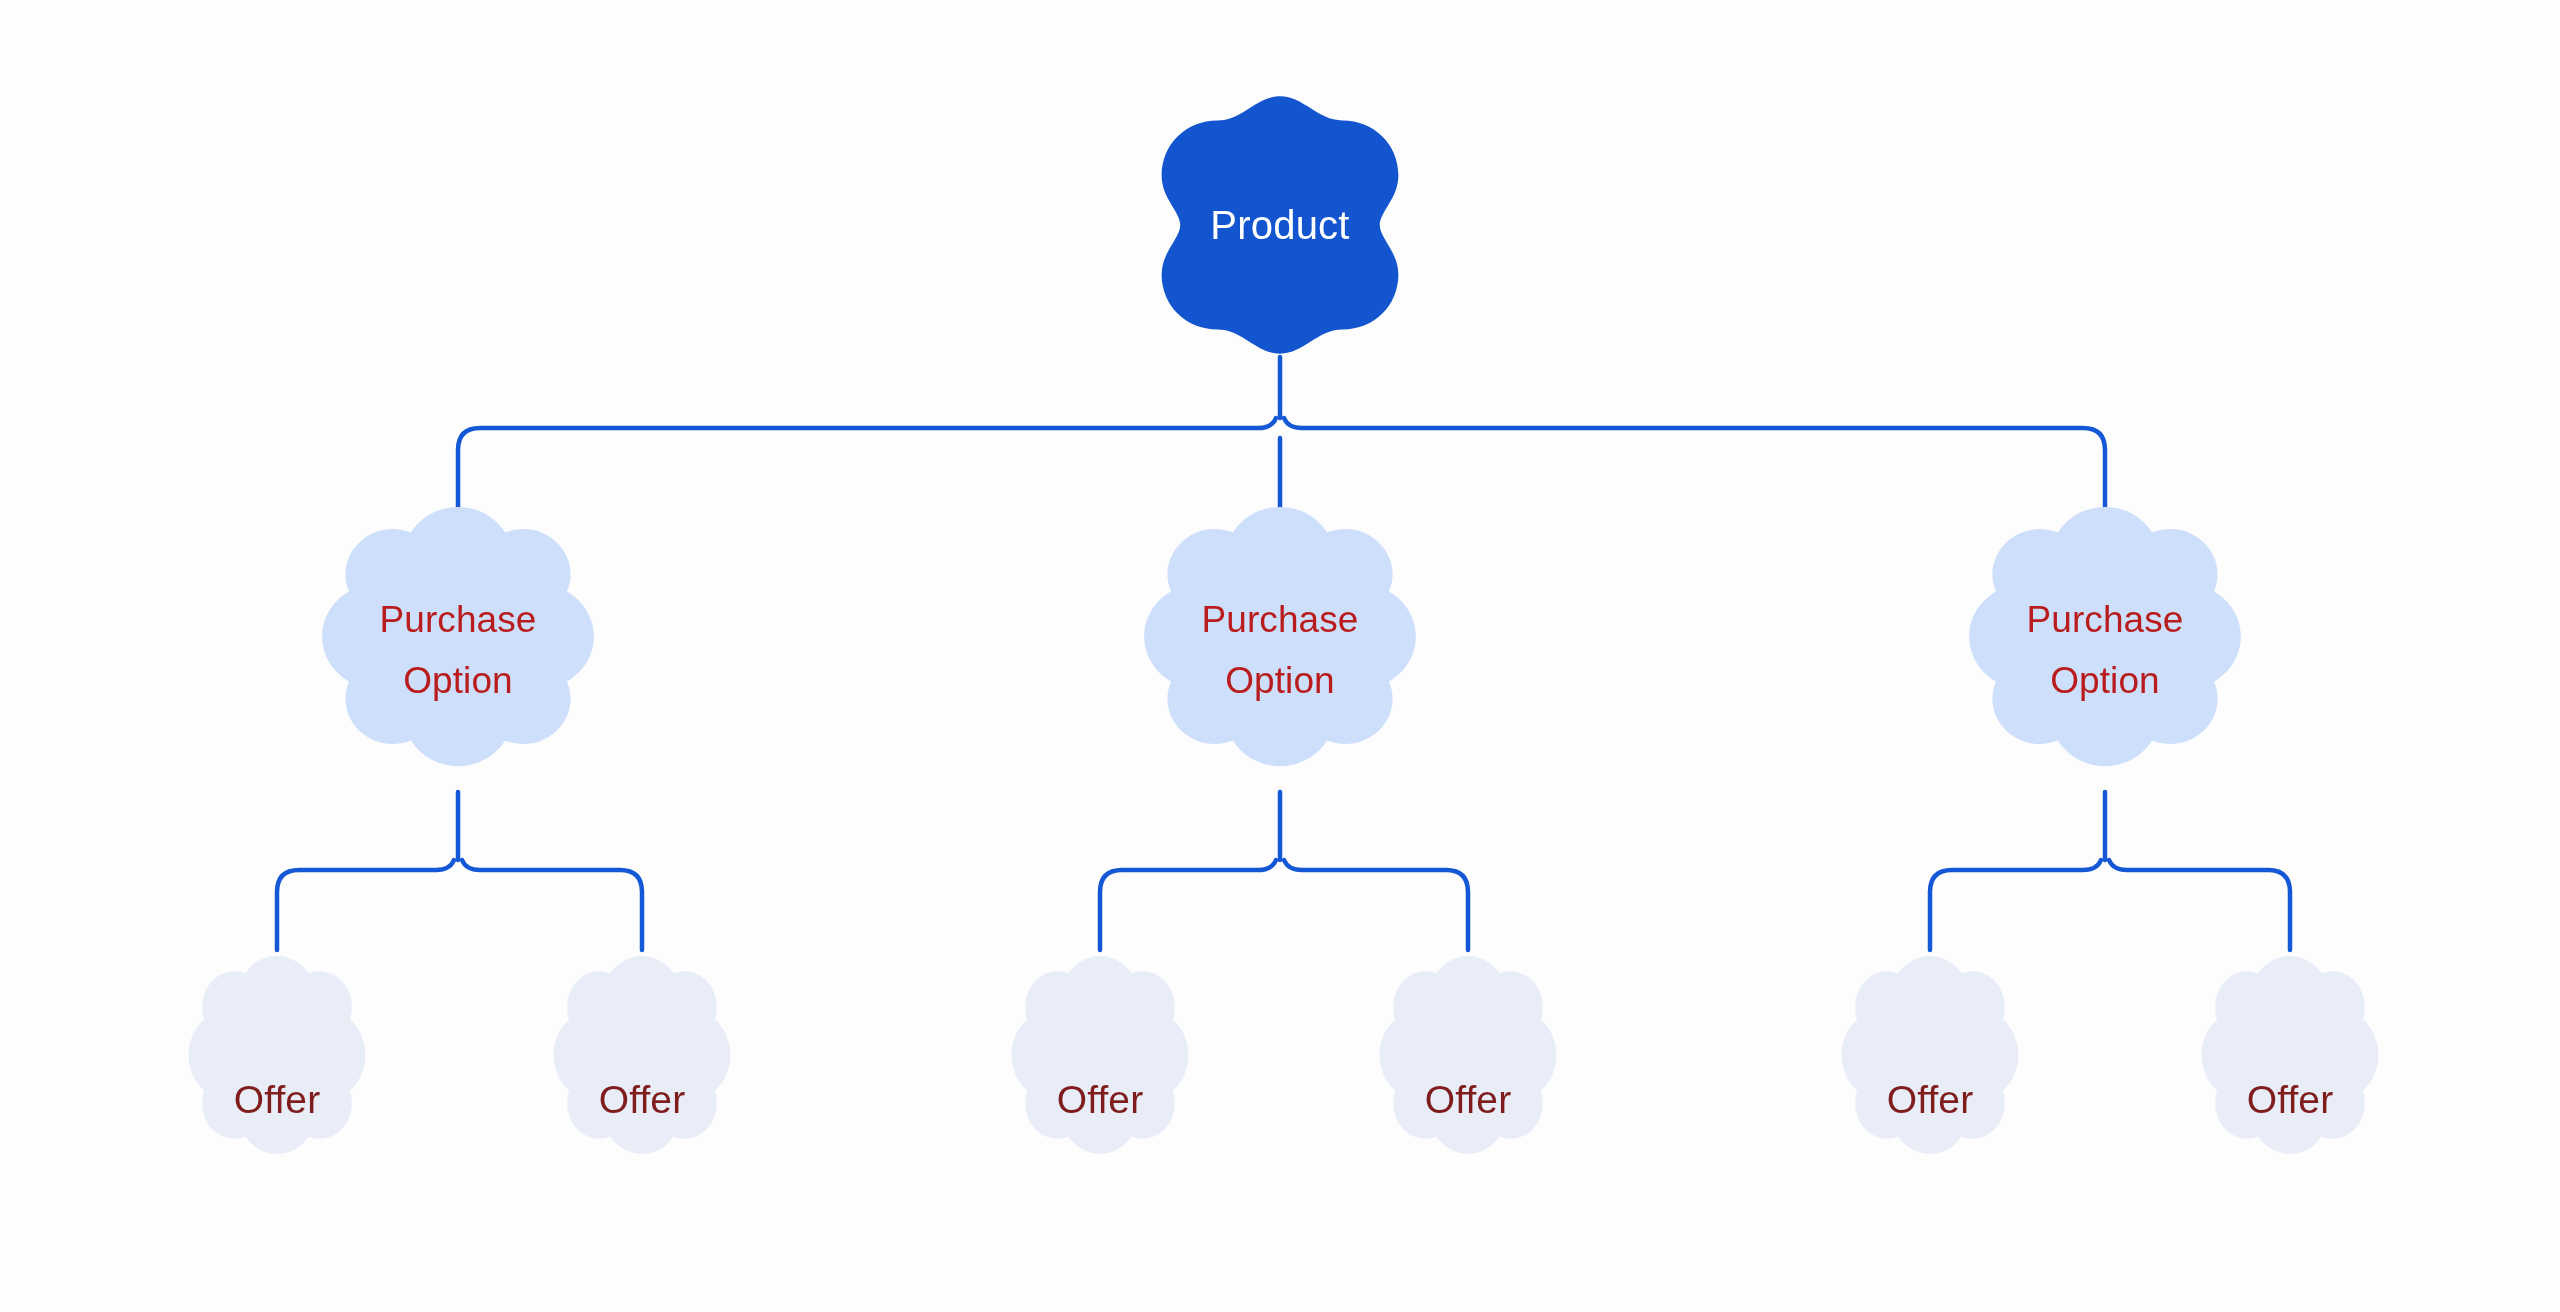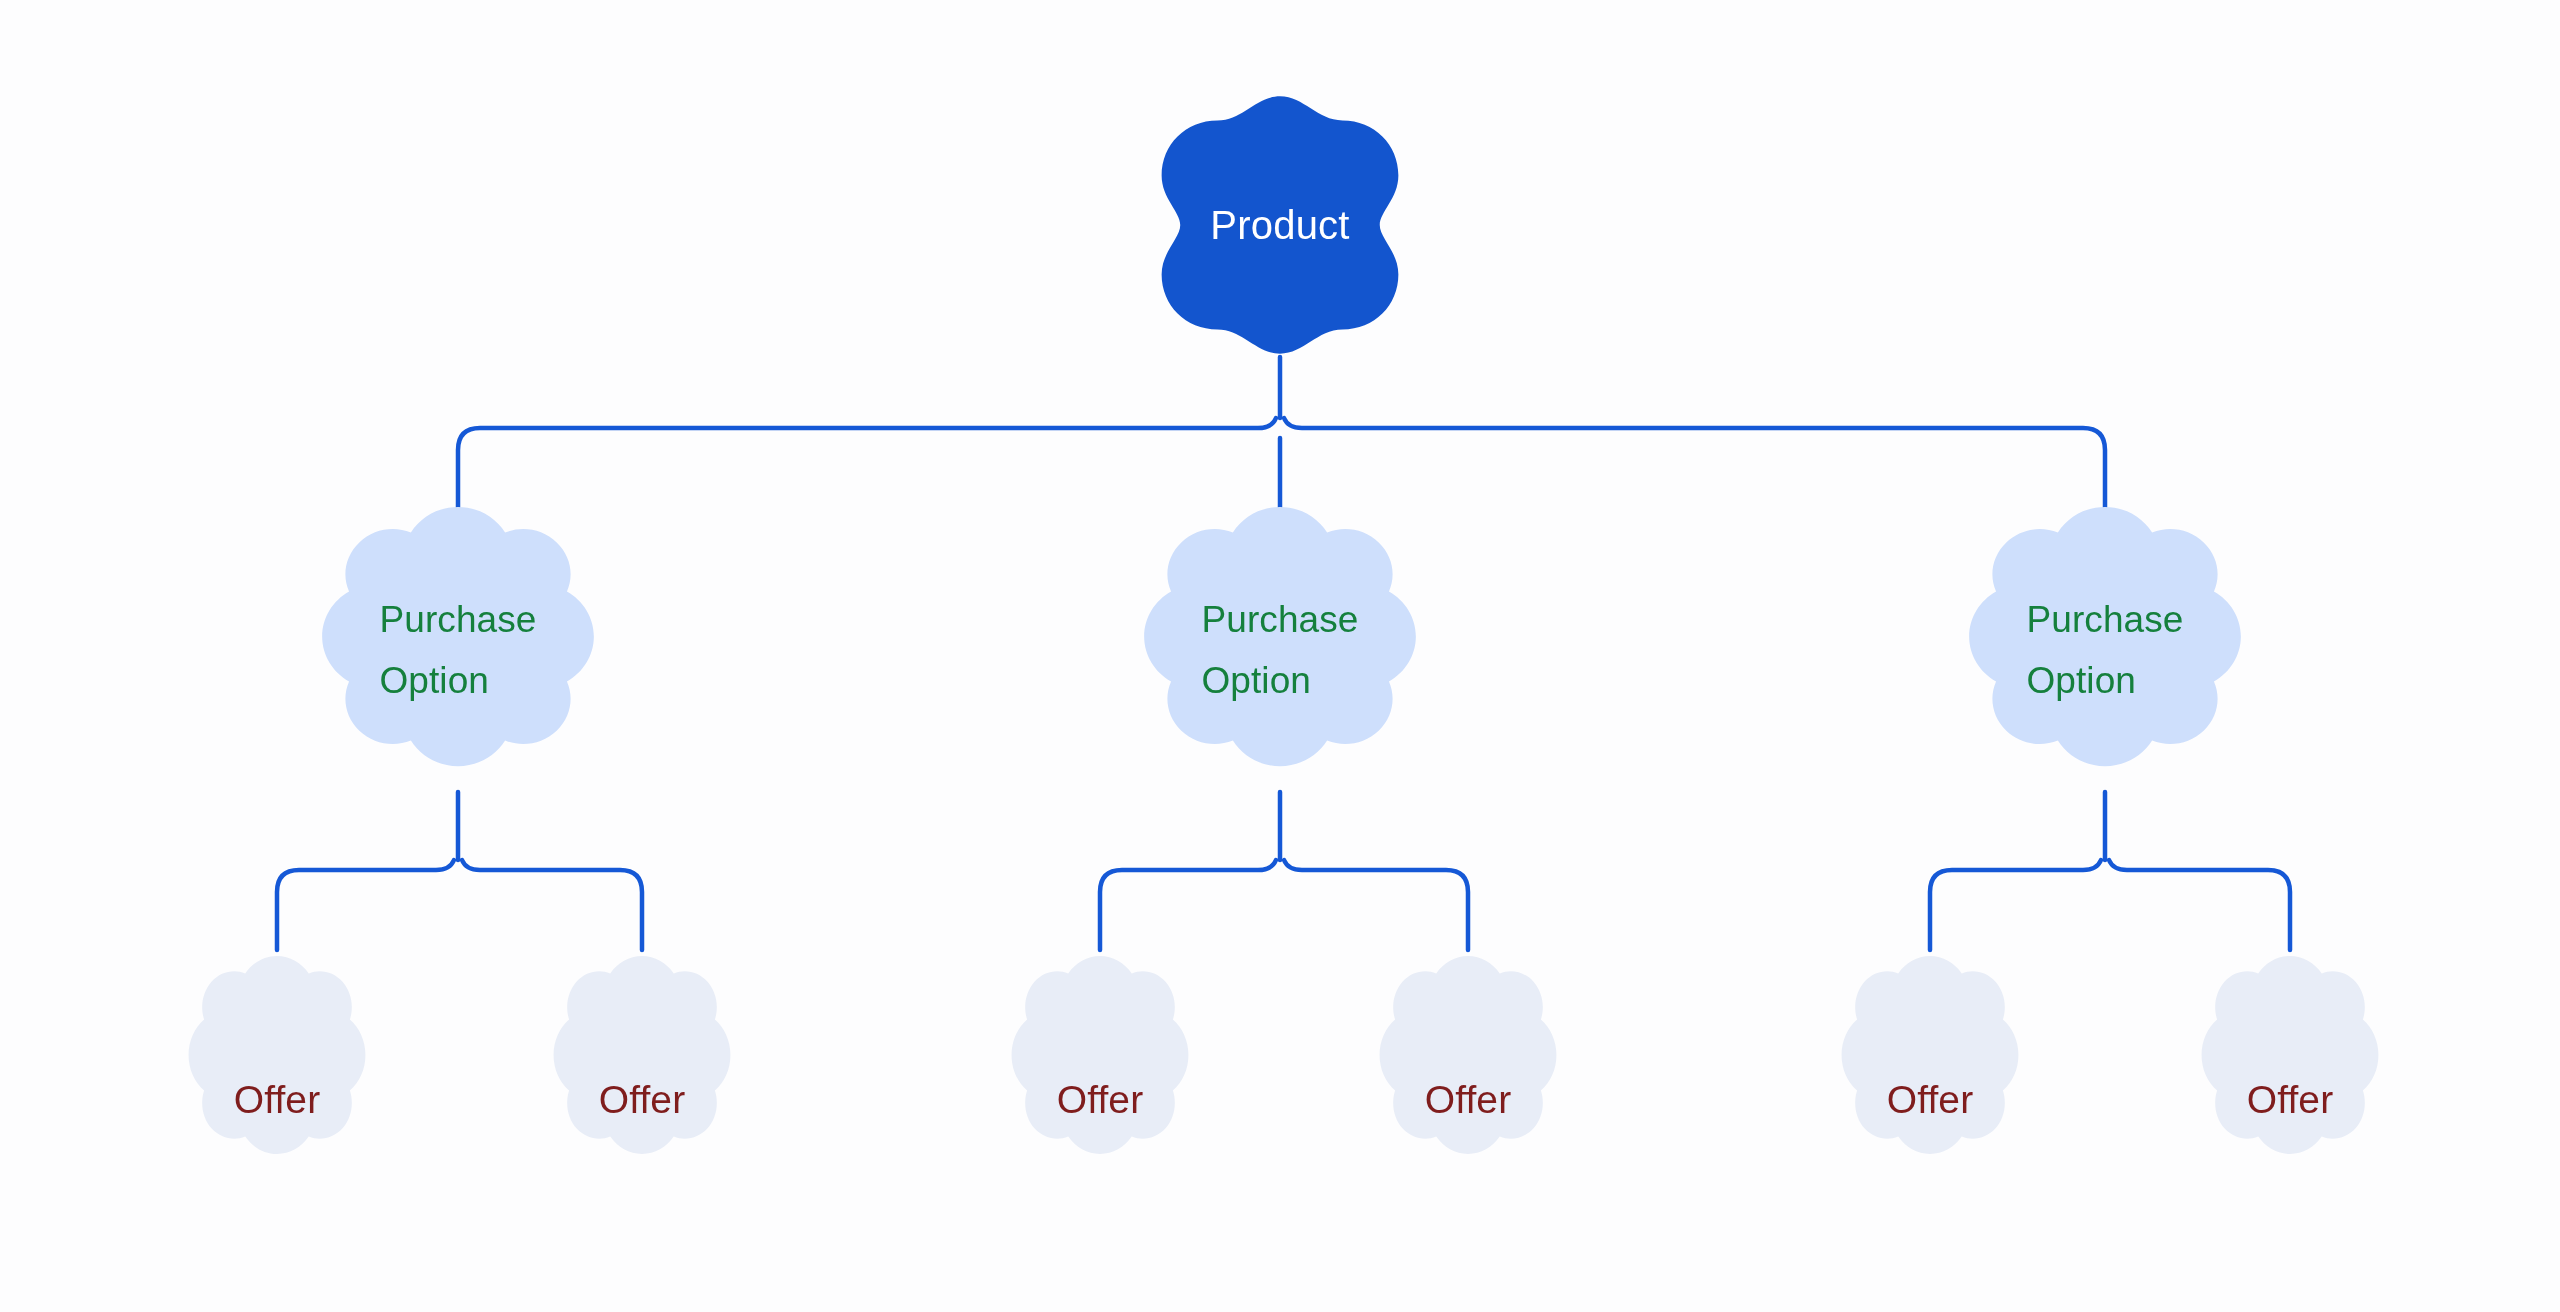--- a/index.html
+++ b/index.html
@@ -28,21 +28,21 @@
     height: 1312px;
   }
   #connector-layer { z-index: 1; }
   #node-layer { z-index: 2; }
 
   .node {
     position: absolute;
     display: flex;
     align-items: center;
     justify-content: center;
-    text-align: left;
+    text-align: center;
     box-sizing: border-box;
   }
   .node .node-shape {
     position: absolute;
     left: 0; top: 0;
     width: 100%;
     height: 100%;
     display: block;
   }
   .node .node-label {
@@ -67,21 +67,21 @@
     font-weight: 400;
     letter-spacing: 0.2px;
   }
 
   
   .node-option {
     width: 306px;
     height: 292px;
   }
   .node-option .node-label {
-    color: #15803d;
+    color: #b91c1c;
     font-size: 37px;
     line-height: 61px;
     font-weight: 400;
     letter-spacing: 0.1px;
   }
   #node-option-0 { left: 305px;  top: 504px; }
   #node-option-1 { left: 1127px; top: 504px; }
   #node-option-2 { left: 1952px; top: 504px; }
 
   

